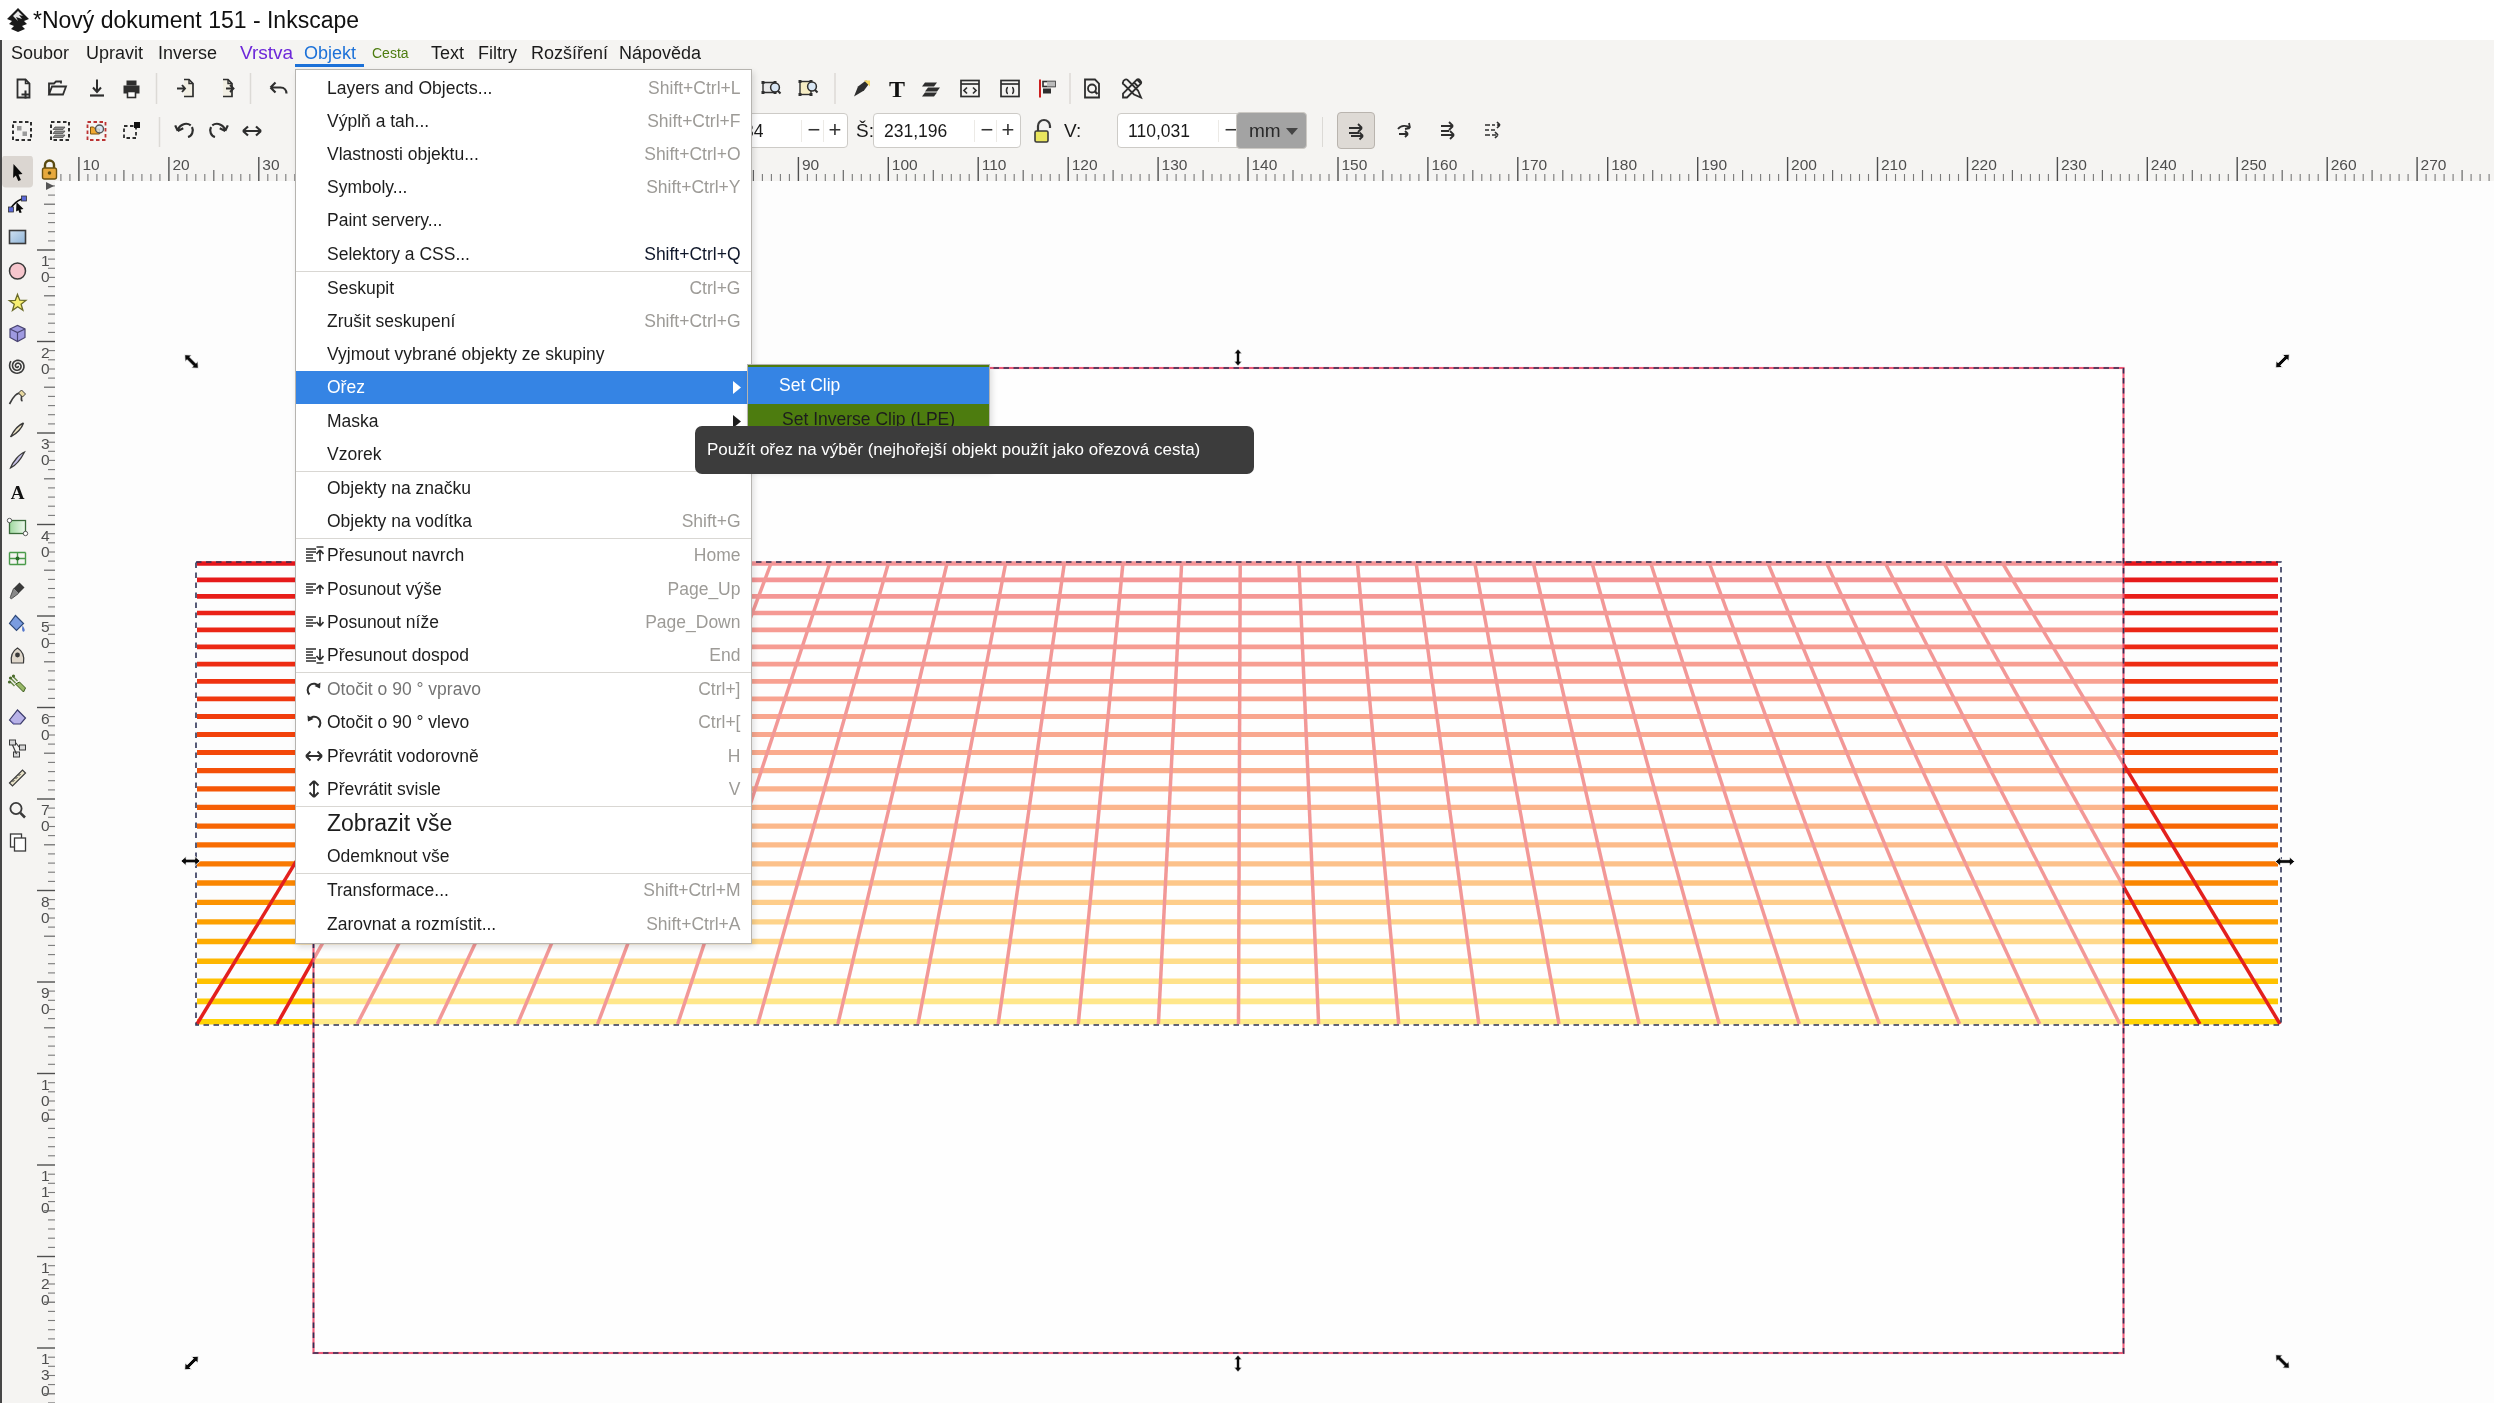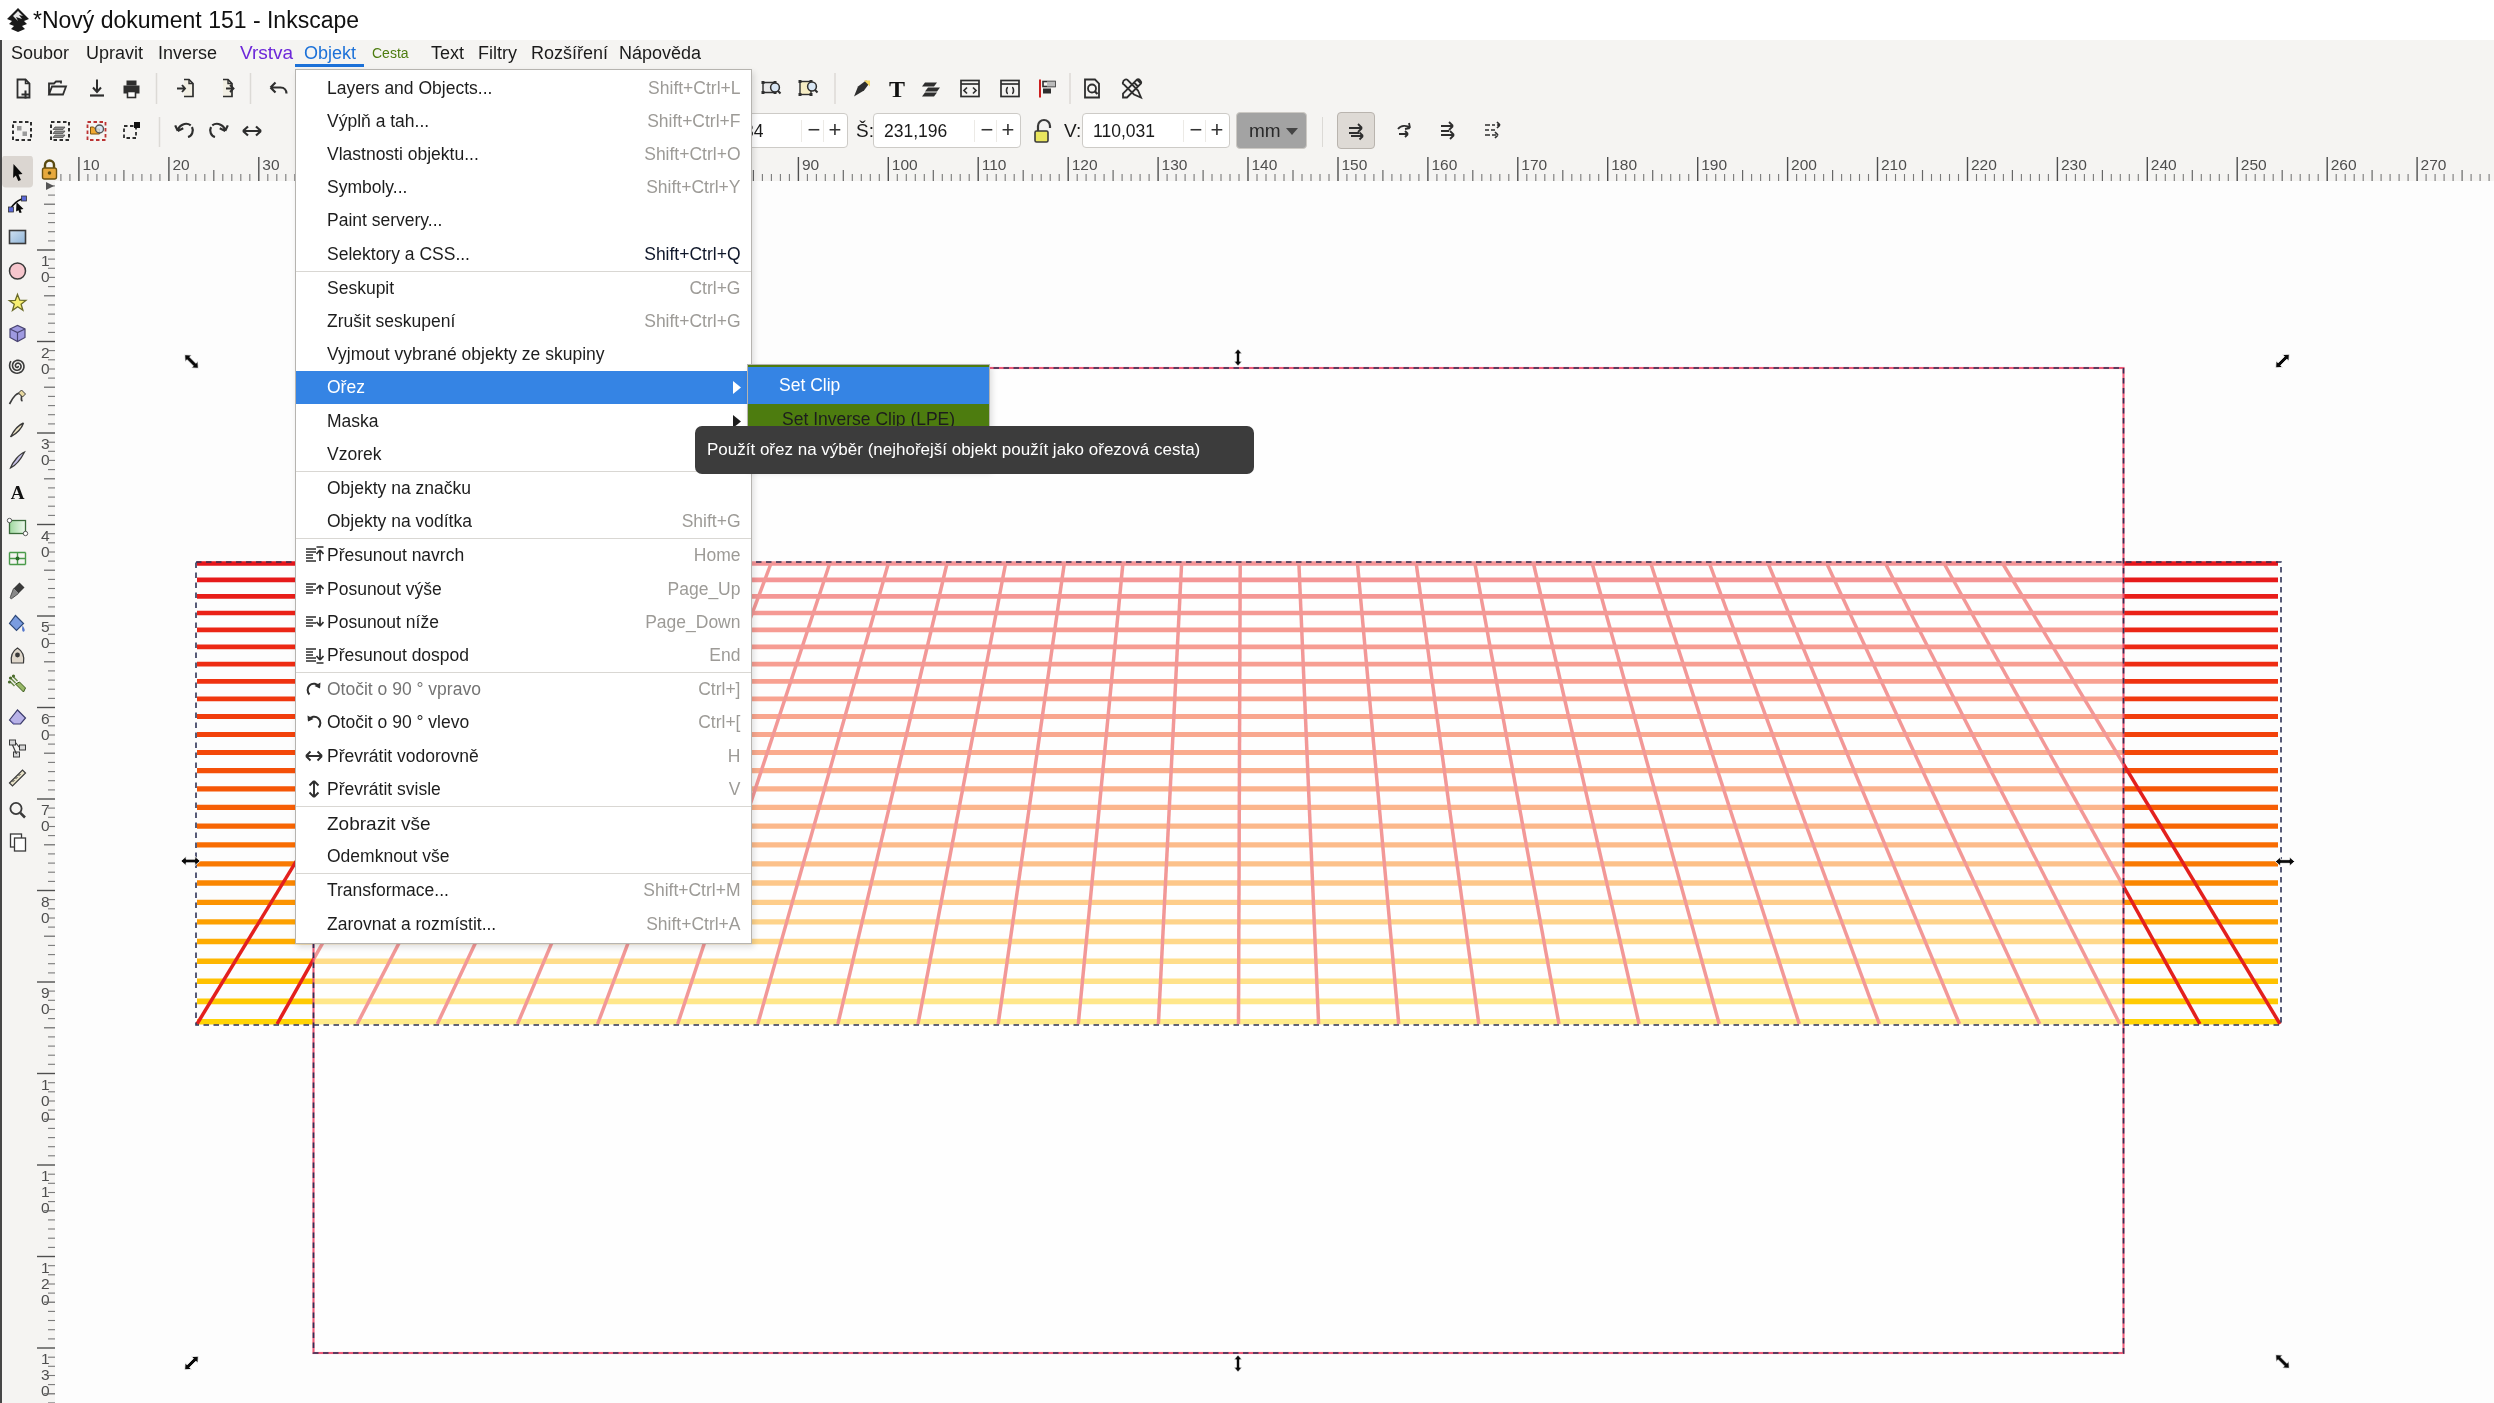--- a/index.html
+++ b/index.html
@@ -247,21 +247,21 @@
 <div style="position:absolute;right:25px;top:0;width:16px;line-height:32px;text-align:center;font-size:22px;color:#333">−</div>
 <div style="position:absolute;right:4px;top:0;width:16px;line-height:32px;text-align:center;font-size:22px;color:#333">+</div>
 <div style="position:absolute;right:23px;top:6px;width:1px;height:22px;background:#eceae6"></div>
 <div style="position:absolute;right:45px;top:6px;width:1px;height:22px;background:#eceae6"></div>
   </div>
 <svg width="26" height="30" style="position:absolute;left:1031px;top:118px">
     <path d="M 7 13 v -5 a 6 6 0 0 1 12 0 v 2" fill="none" stroke="#3a3a3a" stroke-width="2.2"></path>
     <rect x="4" y="13" width="13" height="11" rx="1.5" fill="#e9e55e" stroke="#3a3a3a" stroke-width="1.6"></rect>
   </svg>
 <div style="position:absolute;left:1064px;top:113px;line-height:35px;font-size:19px;color:#1a1a1a">V:</div>
-<div style="position:absolute;left:1082px;top:113px;width:148px;height:35px;background:#fff;border:1px solid #cdcbc7;border-radius:4px;box-sizing:border-box">
+<div style="position:absolute;left:1117px;top:113px;width:148px;height:35px;background:#fff;border:1px solid #cdcbc7;border-radius:4px;box-sizing:border-box">
     <div style="position:absolute;left:10px;top:0;line-height:35px;font-size:17.5px;color:#1a1a1a">110,031</div>
 <div style="position:absolute;right:25px;top:0;width:16px;line-height:32px;text-align:center;font-size:22px;color:#333">−</div>
 <div style="position:absolute;right:4px;top:0;width:16px;line-height:32px;text-align:center;font-size:22px;color:#333">+</div>
 <div style="position:absolute;right:23px;top:6px;width:1px;height:22px;background:#eceae6"></div>
 <div style="position:absolute;right:45px;top:6px;width:1px;height:22px;background:#eceae6"></div>
   </div>
 <div style="position:absolute;left:1236px;top:112px;width:71px;height:37px;background:#a3a3a3;border:1px solid #ccc9c4;border-radius:4px;box-sizing:border-box">
 <div style="position:absolute;left:12px;top:0;line-height:35px;font-size:19px;color:#2a2a2a">mm</div>
 <svg width="12" height="8" style="position:absolute;right:8px;top:15px">
       <path d="M 0 0 L 12 0 L 6 7 Z" fill="#444"></path>
@@ -944,21 +944,21 @@
       <path d="M 1 9 H 17 M 1 9 L 5.5 4.5 M 1 9 L 5.5 13.5 M 17 9 L 12.5 4.5 M 17 9 L 12.5 13.5" fill="none" stroke="#2e2e2e" stroke-width="1.9"></path>
     </svg>
     <div style="position:absolute;left:31.5px;top:670.0px;height:33.2px;line-height:33.2px;font-size:17.5px;color:#1d1d1d;white-space:nowrap">Převrátit vodorovně</div>
     <div style="position:absolute;right:10px;top:670.0px;height:33.2px;line-height:33.2px;font-size:17.5px;color:#9d9b97;white-space:nowrap">H</div>
     <svg width="19" height="18" style="position:absolute;left:9px;top:710.2px">
       <path d="M 9 1 V 17 M 9 1 L 4.5 5.5 M 9 1 L 13.5 5.5 M 9 17 L 4.5 12.5 M 9 17 L 13.5 12.5" fill="none" stroke="#2e2e2e" stroke-width="1.9"></path>
     </svg>
     <div style="position:absolute;left:31.5px;top:703.2px;height:33.2px;line-height:33.2px;font-size:17.5px;color:#1d1d1d;white-space:nowrap">Převrátit svisle</div>
     <div style="position:absolute;right:10px;top:703.2px;height:33.2px;line-height:33.2px;font-size:17.5px;color:#9d9b97;white-space:nowrap">V</div>
     <div style="position:absolute;left:0px;top:736.4px;width:455px;height:1px;background:#d9d7d3"></div>
-    <div style="position:absolute;left:31.5px;top:737.4px;height:33.2px;line-height:33.2px;font-size:19px;color:#1d1d1d;white-space:nowrap">Zobrazit vše</div>
+    <div style="position:absolute;left:31.5px;top:737.4px;height:33.2px;line-height:33.2px;font-size:23px;color:#1d1d1d;white-space:nowrap">Zobrazit vše</div>
     <div style="position:absolute;left:31.5px;top:770.6px;height:33.2px;line-height:33.2px;font-size:17.5px;color:#1d1d1d;white-space:nowrap">Odemknout vše</div>
     <div style="position:absolute;left:0px;top:803.8px;width:455px;height:1px;background:#d9d7d3"></div>
     <div style="position:absolute;left:31.5px;top:804.8px;height:33.2px;line-height:33.2px;font-size:17.5px;color:#1d1d1d;white-space:nowrap">Transformace...</div>
     <div style="position:absolute;right:10px;top:804.8px;height:33.2px;line-height:33.2px;font-size:17.5px;color:#9d9b97;white-space:nowrap">Shift+Ctrl+M</div>
     <div style="position:absolute;left:31.5px;top:838.0px;height:33.2px;line-height:33.2px;font-size:17.5px;color:#1d1d1d;white-space:nowrap">Zarovnat a rozmístit...</div>
     <div style="position:absolute;right:10px;top:838.0px;height:33.2px;line-height:33.2px;font-size:17.5px;color:#9d9b97;white-space:nowrap">Shift+Ctrl+A</div>
   </div>
 <div style="position:absolute;left:747px;top:364px;width:241px;height:104px;background:#4d7c0f;border:1px solid #b6b4b0;box-shadow:2px 3px 6px rgba(0,0,0,0.13)">
 <div style="position:absolute;left:0;top:2px;width:241px;height:36.5px;background:#3584e4"></div>
 <div style="position:absolute;left:31px;top:2px;height:36.5px;line-height:36.5px;font-size:17.5px;color:#fff">Set Clip</div>

